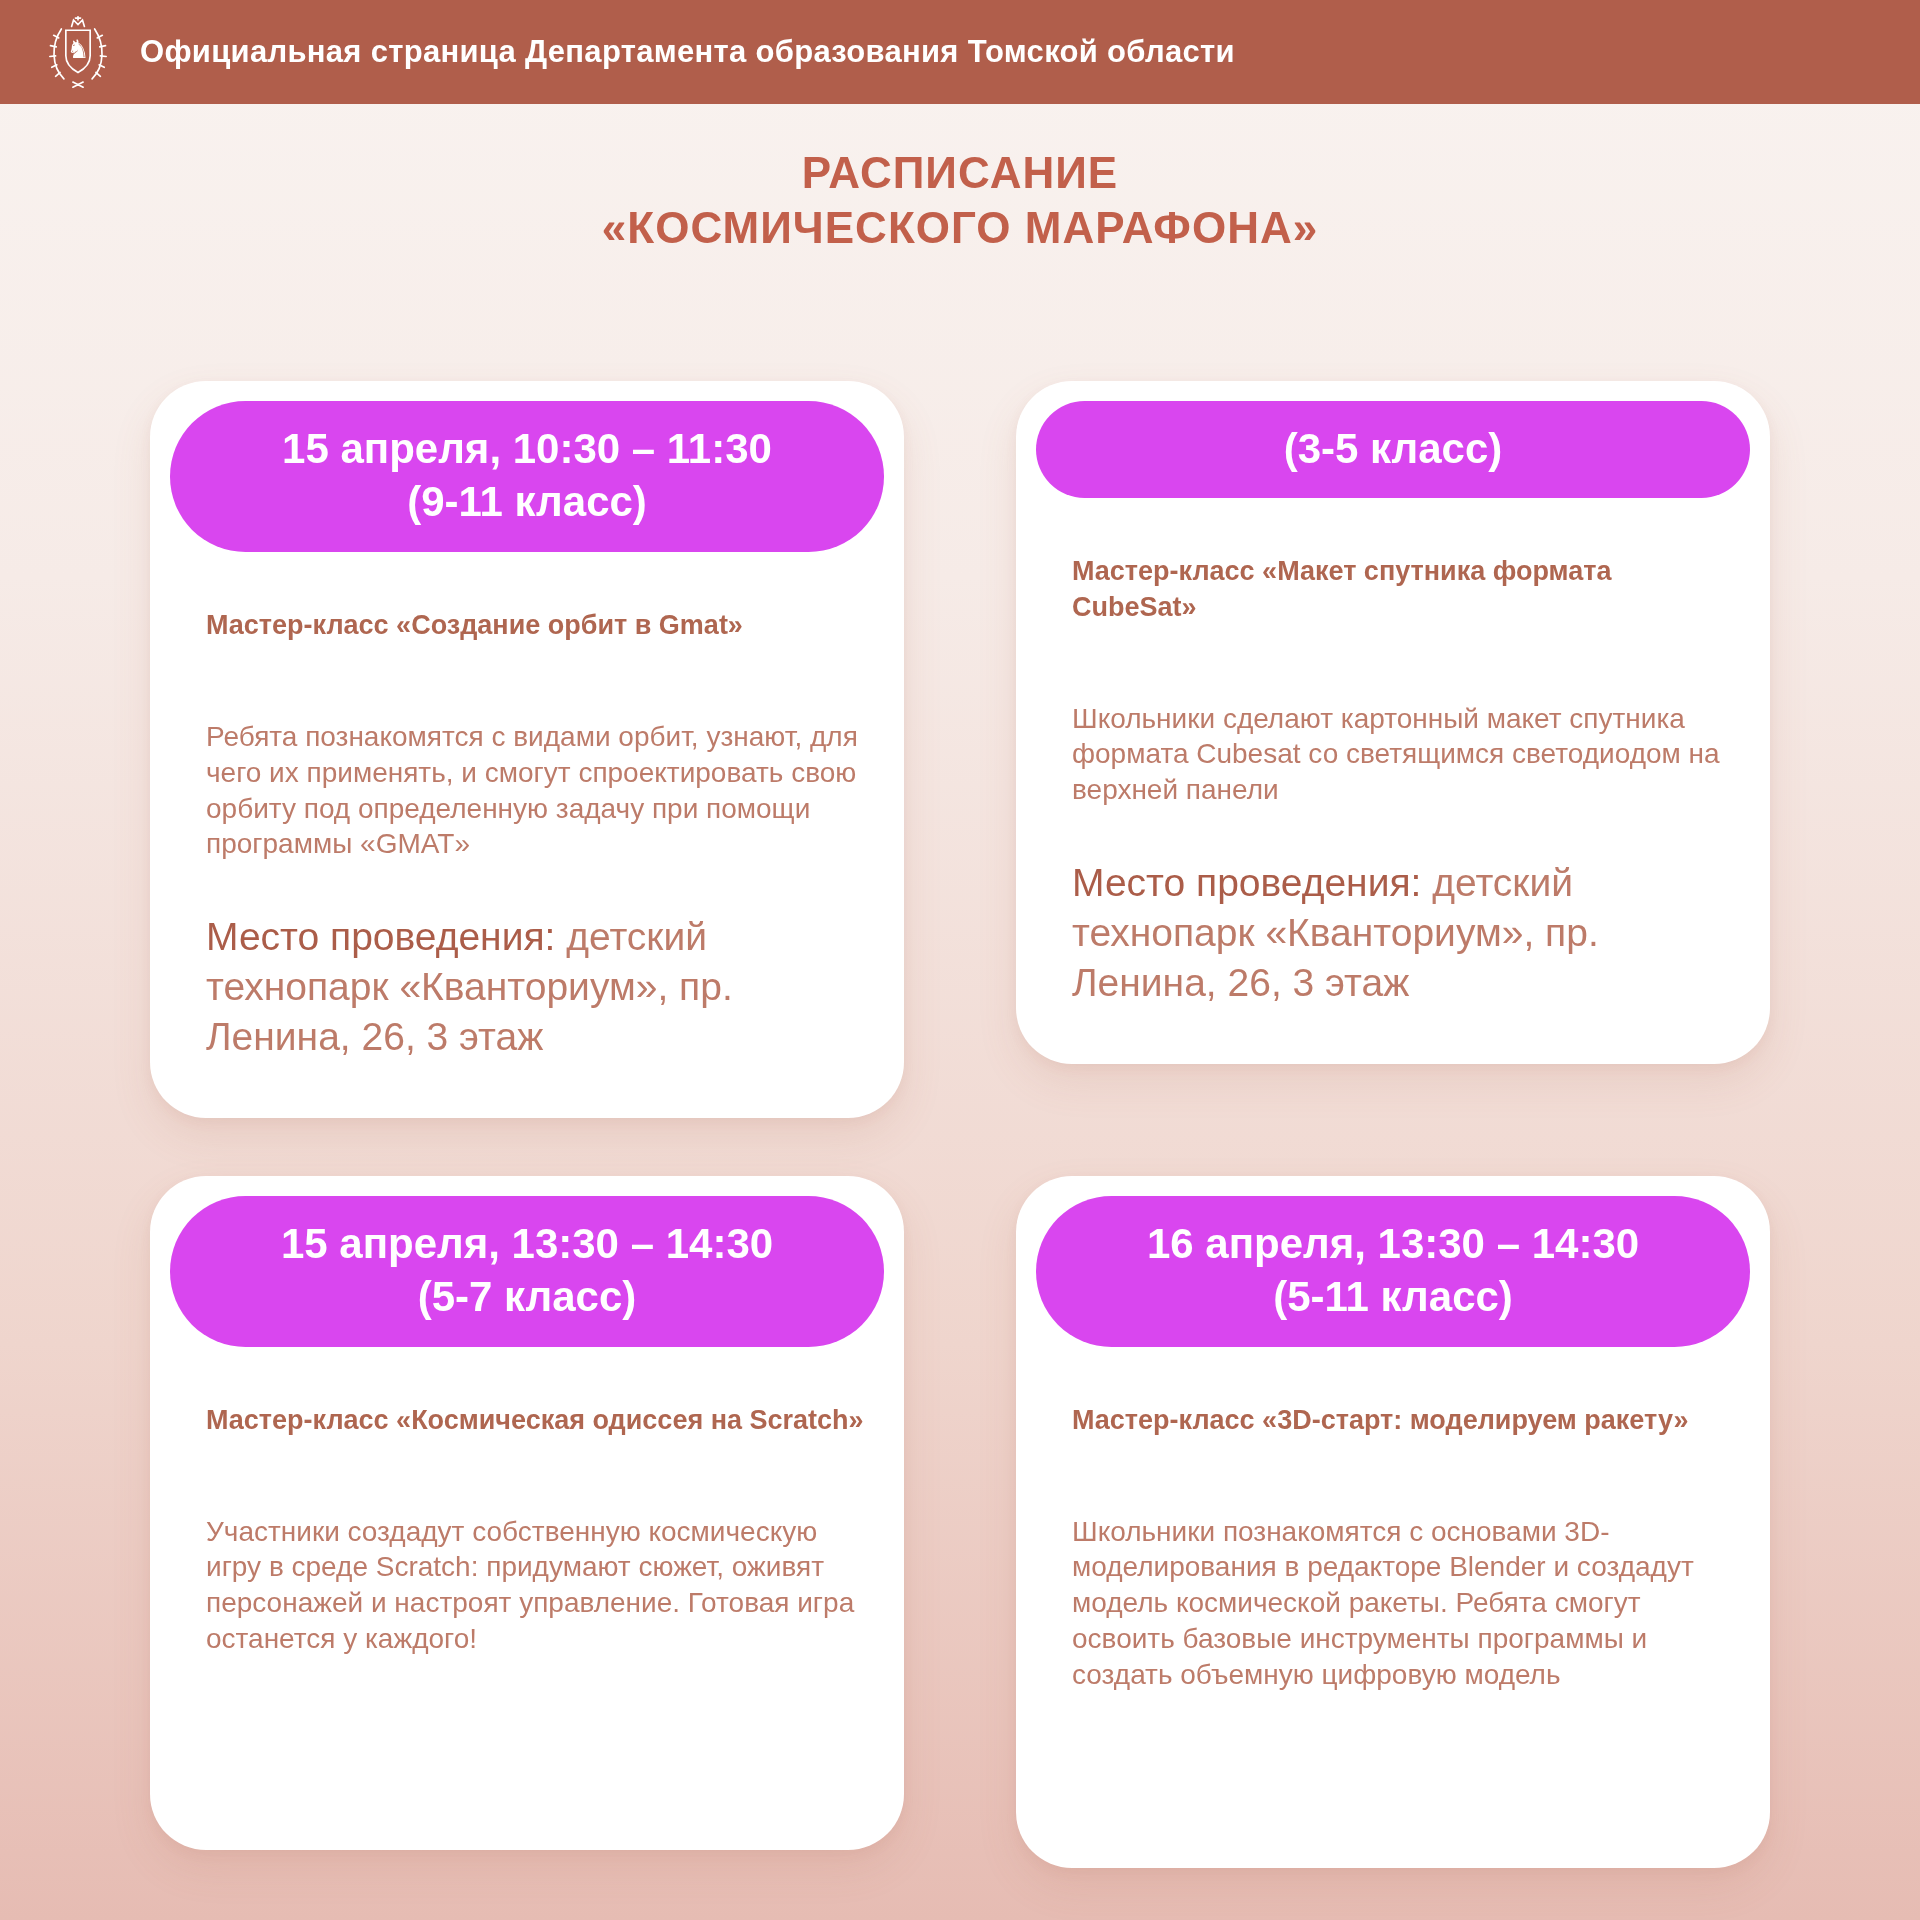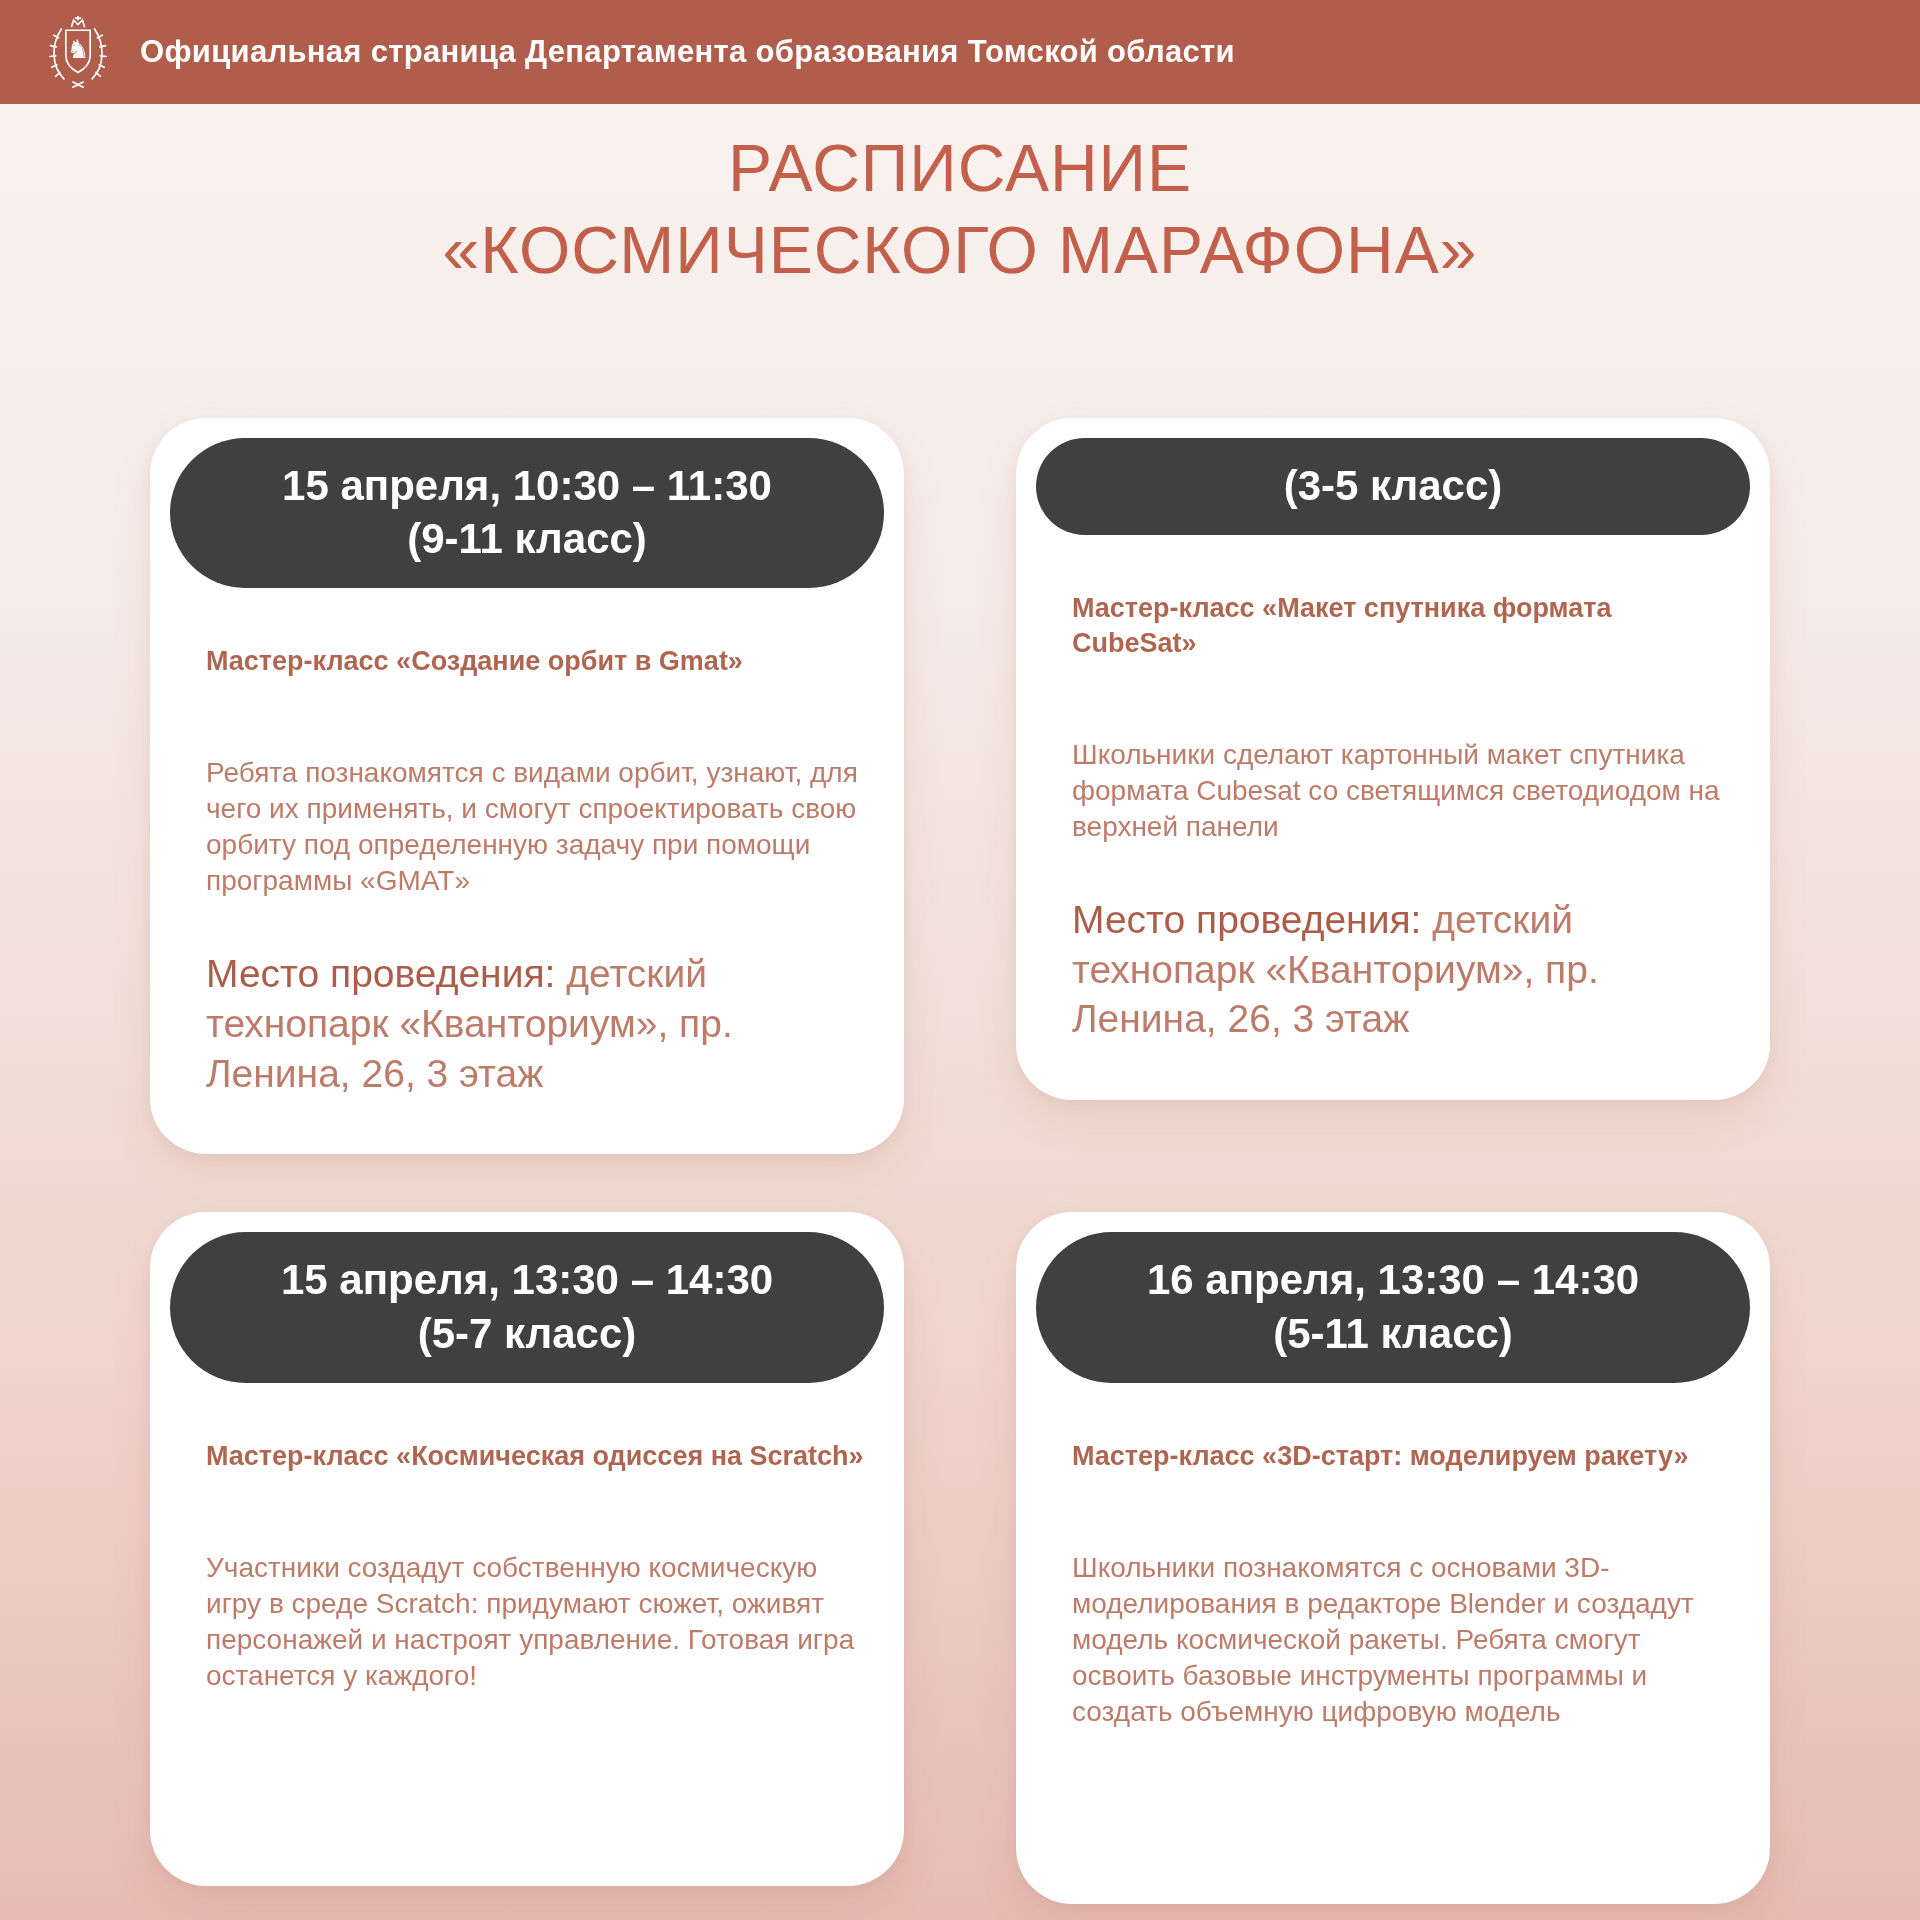--- a/index.html
+++ b/index.html
@@ -16,40 +16,40 @@
     height:104px;background:#b05e4b;
     display:flex;align-items:center;gap:30px;
     padding-left:46px;box-sizing:border-box;
   }
   .topbar .logo{flex:0 0 auto;display:flex;align-items:center;}
   .topbar .label{
     color:#ffffff;font-size:31px;font-weight:700;letter-spacing:.3px;
   }
   
   .main-title{
-    margin-top:24px;text-align:center;
-    color:#c2604b;font-weight:400;font-size:66px;line-height:1.24;letter-spacing:1px;
+    margin-top:42px;text-align:center;
+    color:#c2604b;font-weight:700;font-size:44px;line-height:1.24;letter-spacing:1px;
   }
   
   .grid{
     margin:126px 150px 0 150px;
     display:grid;grid-template-columns:1fr 1fr;
     column-gap:112px;row-gap:58px;align-items:start;
   }
   .card{
     background:#ffffff;border-radius:56px;
     box-shadow:0 18px 40px rgba(176,96,78,.12),0 4px 12px rgba(176,96,78,.07);
     box-sizing:border-box;padding-bottom:56px;
   }
   .card.h1{min-height:660px}
   .card.h2{min-height:632px}
   .card.h3{min-height:674px}
   .card.h4{min-height:692px}
   .pill{
-    margin:20px 20px 0 20px;background:#404040;border-radius:90px;
+    margin:20px 20px 0 20px;background:#d946ef;border-radius:90px;
     padding:21px 12px 23px 12px;text-align:center;
     color:#ffffff;font-weight:700;font-size:42px;line-height:1.27;
   }
   .card-body{padding:0 32px 0 56px;}
   .card-title{
     margin-top:56px;font-size:27px;font-weight:700;line-height:1.3;color:#af6650;
   }
   .card-desc{
     margin-top:76px;font-size:28px;line-height:1.28;color:#bd7b69;
   }

